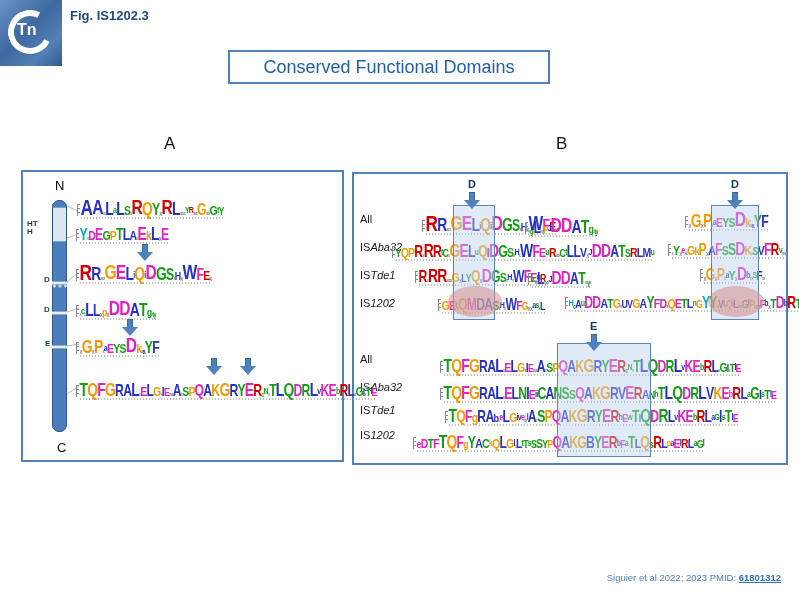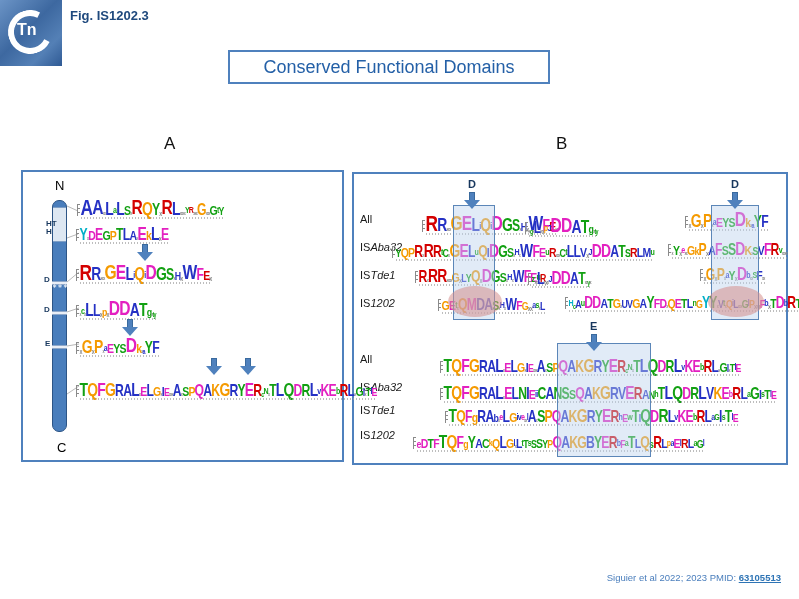--- a/index.html
+++ b/index.html
@@ -91,21 +91,21 @@
   </svg>
 
   <div class="nc-label" style="left:32px;top:6px">N</div>
   <div id="bar"></div>
   <div id="hth-block"></div>
   <div class="band" style="top:109px"></div>
   <div class="band" style="top:139px"></div>
   <div class="band" style="top:173px"></div>
   <div id="bar-dots">∗∗∗∗</div>
 
-  <div class="a-side-label" style="left:23px;top:48px">
+  <div class="a-side-label" style="left:4px;top:48px">
     <div>HT</div>
     <div>H</div>
   </div>
   <div class="a-side-label" style="left:21px;top:104px">D</div>
   <div class="a-side-label" style="left:21px;top:134px">D</div>
   <div class="a-side-label" style="left:22px;top:168px">E</div>
   <div class="nc-label" style="left:34px;top:268px">C</div>
 
   <div class="logo" style="left:54px;top:24px">
       <span class="lg-axis"></span>
@@ -800,14 +800,14 @@
       <span class="lg-ch" style="font-size: 7.1px; color: rgb(37, 49, 196);">l</span>
       <span class="lg-ch" style="font-size: 10.5px; color: rgb(212, 0, 0);">R</span>
       <span class="lg-ch" style="font-size: 10.5px; color: rgb(37, 49, 196);">L</span>
       <span class="lg-ch" style="font-size: 7.1px; color: rgb(18, 160, 18);">a</span>
       <span class="lg-ch" style="font-size: 8.8px; color: rgb(18, 160, 18);">G</span>
       <span class="lg-ch" style="font-size: 7.1px; color: rgb(37, 49, 196);">l</span>
     </div>
 </div>
 
 <div class="abs" id="citation">
-  <span>Siguier et al 2022; 2023 PMID: </span><span id="pmid-link">63105513</span>
+  <span>Siguier et al 2022; 2023 PMID: </span><span id="pmid-link">61801312</span>
 </div>
 
 </body></html>

